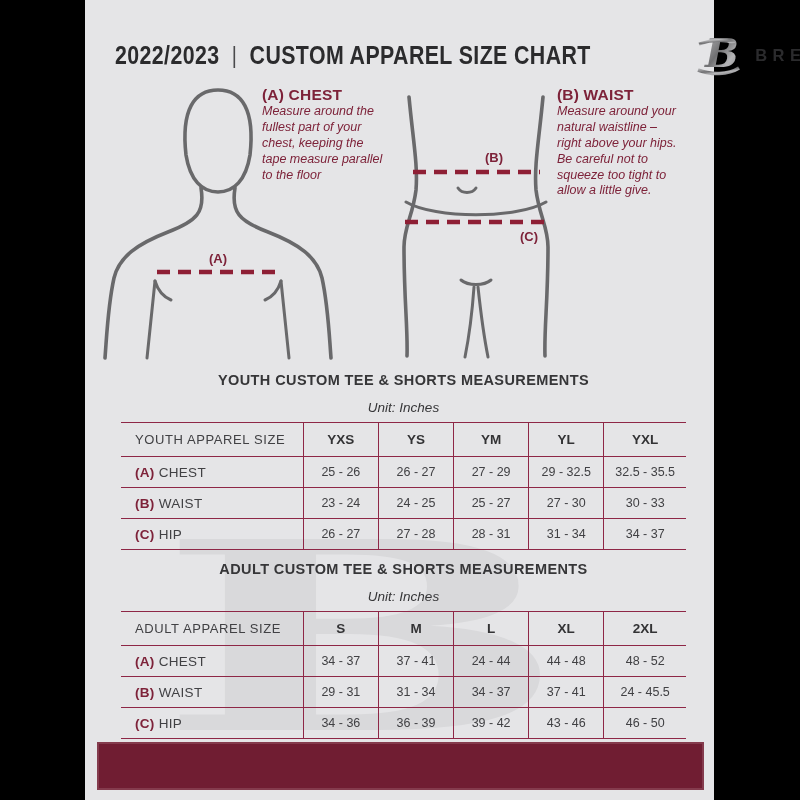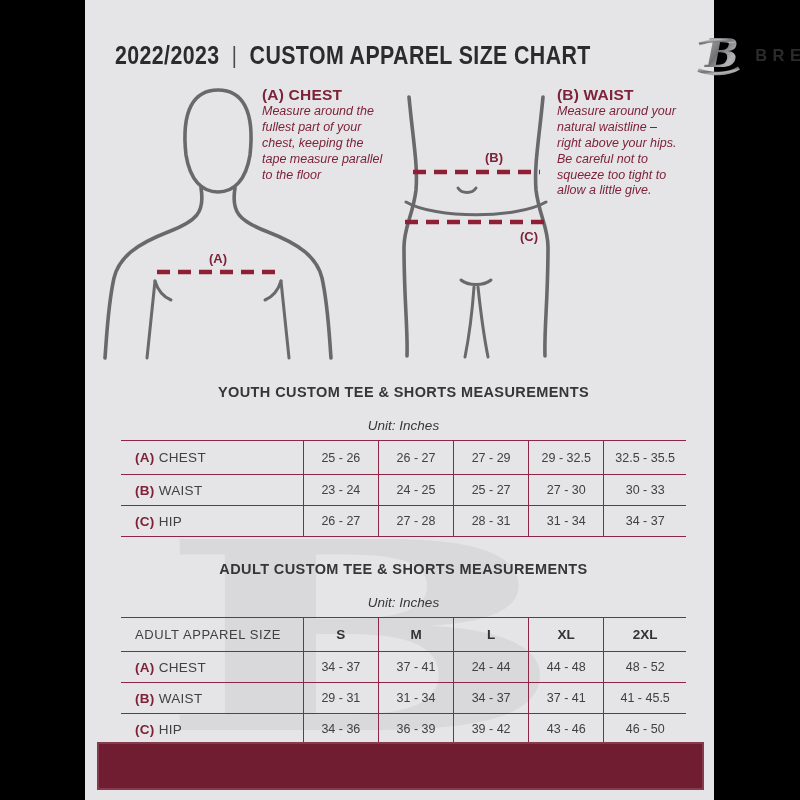--- a/index.html
+++ b/index.html
@@ -32,21 +32,21 @@
   .figsvg{position:absolute;z-index:1;overflow:visible;}
   .fig{stroke:var(--figure-stroke,#69696b);fill:none;stroke-width:3.6;stroke-linecap:round;}
   .fig.thin{stroke-width:3;}
   .dash{stroke:var(--dash,#8e1f35);stroke-width:4.5;fill:none;stroke-dasharray:13 8;}
   .marker{fill:var(--maroon,#7d2239);font-family:"Liberation Sans",sans-serif;
           font-weight:bold;font-size:13px;text-anchor:middle;}
 
   
   .tbl-section{position:absolute;left:36px;width:565px;z-index:2;}
   .tbl-title{font-weight:bold;font-size:14.5px;color:#363638;text-align:center;letter-spacing:0.4px;}
-  .tbl-sub{font-style:italic;font-size:13.5px;color:#363638;text-align:center;margin:18px 0 7px;}
+  .tbl-sub{font-style:italic;font-size:13.5px;color:#363638;text-align:center;margin:12px 0 7px;}
   .size-table{border-collapse:collapse;width:565px;table-layout:fixed;}
   col.c-label{width:182px;} col.c-size{width:75px;} col.c-last{width:82px;}
   .size-table td{border-top:1.5px solid var(--table-border,#8e2746);height:30px;text-align:center;
                  color:var(--body-text,#414144);font-size:12.5px;padding:0;}
   .size-table td + td{border-left:1.5px solid var(--table-border,#8e2746);}
   .size-table tr:last-child td{border-bottom:1.5px solid var(--table-border,#8e2746);}
   .size-table tr:first-child td{height:33px;}
   .size-table td.sz{font-weight:bold;font-size:13.5px;color:#333335;}
   .size-table td.lbl{text-align:left;padding-left:14px;letter-spacing:0.6px;font-size:13px;}
   .size-table td.row-lbl{font-size:13.5px;letter-spacing:0.3px;}
@@ -126,33 +126,41 @@
     <div class="inst" style="left:472px;top:86px;width:158px;">
       <div class="inst-title">(B) WAIST</div>
       <div class="inst-text">Measure around your
 natural waistline –
 right above your hips.
 Be careful not to
 squeeze too tight to
 allow a little give.</div>
     </div>
 
-    <div class="tbl-section" style="top:384px;">
+    <div class="tbl-section" style="top:372px;">
       <div class="tbl-title">YOUTH CUSTOM TEE &amp; SHORTS MEASUREMENTS</div>
       <div class="tbl-sub">Unit: Inches</div>
       <table class="size-table">
           <colgroup>
             <col class="c-label">
             <col class="c-size">
             <col class="c-size">
             <col class="c-size">
             <col class="c-size">
             <col class="c-last">
           </colgroup>
           <tbody>
+            <tr>
+              <td class="lbl">YOUTH APPAREL SIZE</td>
+              <td class="sz">YXS</td>
+              <td class="sz">YS</td>
+              <td class="sz">YM</td>
+              <td class="sz">YL</td>
+              <td class="sz">YXL</td>
+            </tr>
             <tr>
               <td class="lbl row-lbl"><span class="pre">(A)</span><span> CHEST</span></td>
               <td class="val">25 - 26</td>
               <td class="val">26 - 27</td>
               <td class="val">27 - 29</td>
               <td class="val">29 - 32.5</td>
               <td class="val">32.5 - 35.5</td>
             </tr>
             <tr>
               <td class="lbl row-lbl"><span class="pre">(B)</span><span> WAIST</span></td>
@@ -202,21 +210,21 @@
               <td class="val">24 - 44</td>
               <td class="val">44 - 48</td>
               <td class="val">48 - 52</td>
             </tr>
             <tr>
               <td class="lbl row-lbl"><span class="pre">(B)</span><span> WAIST</span></td>
               <td class="val">29 - 31</td>
               <td class="val">31 - 34</td>
               <td class="val">34 - 37</td>
               <td class="val">37 - 41</td>
-              <td class="val">41 - 45.5</td>
+              <td class="val">24 - 45.5</td>
             </tr>
             <tr>
               <td class="lbl row-lbl"><span class="pre">(C)</span><span> HIP</span></td>
               <td class="val">34 - 36</td>
               <td class="val">36 - 39</td>
               <td class="val">39 - 42</td>
               <td class="val">43 - 46</td>
               <td class="val">46 - 50</td>
             </tr>
           </tbody>

